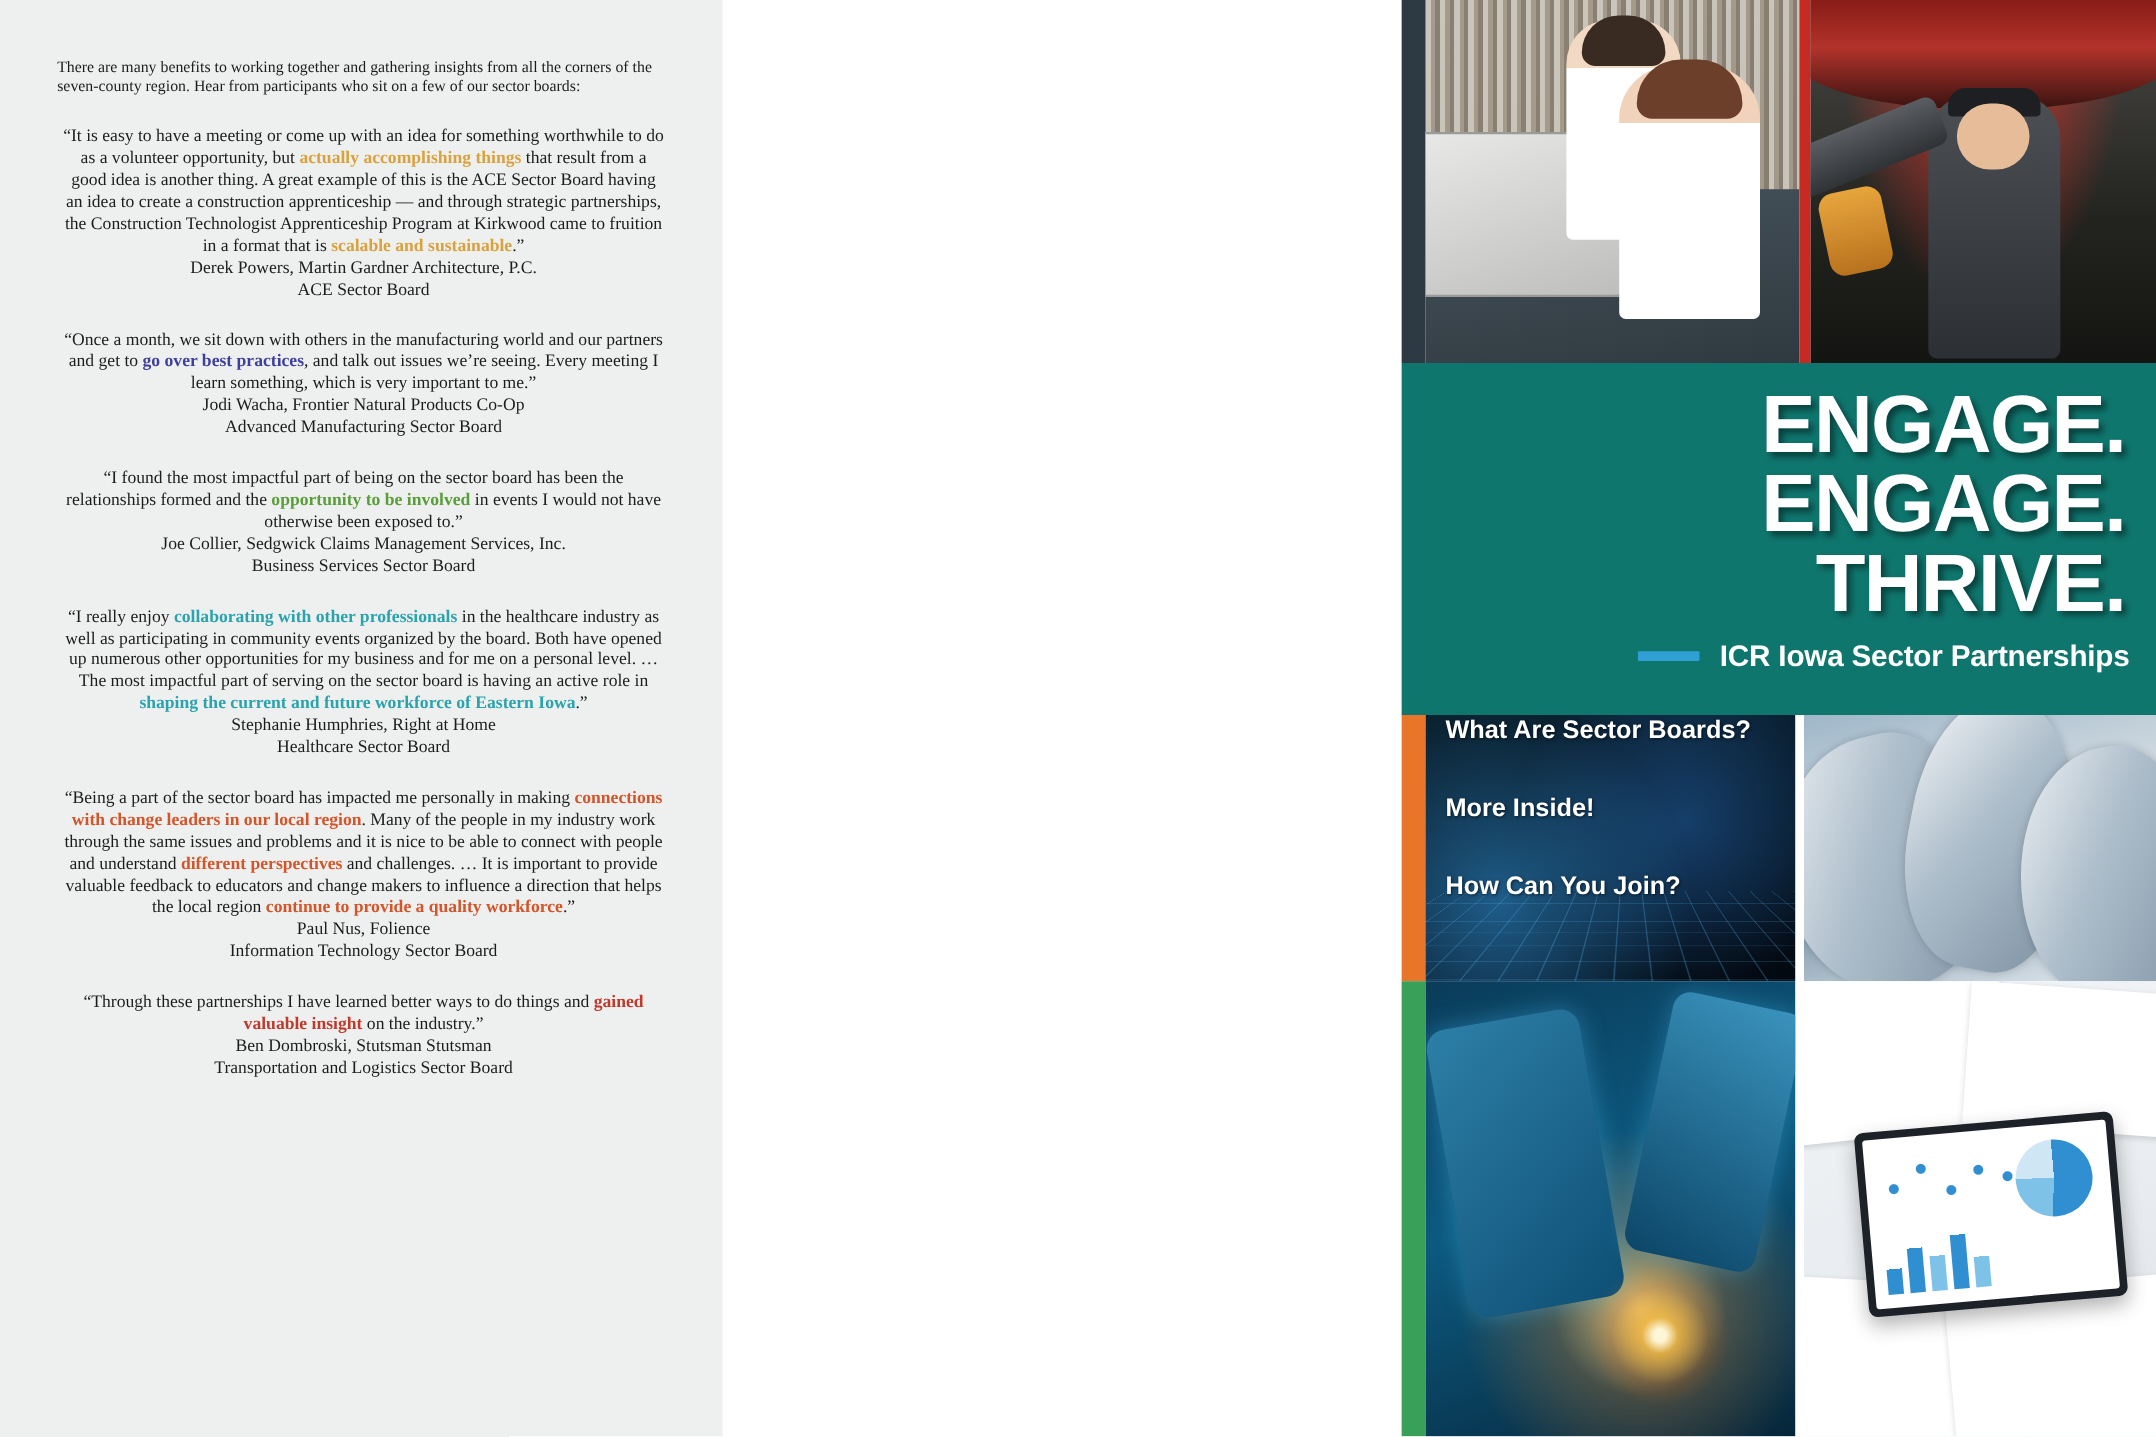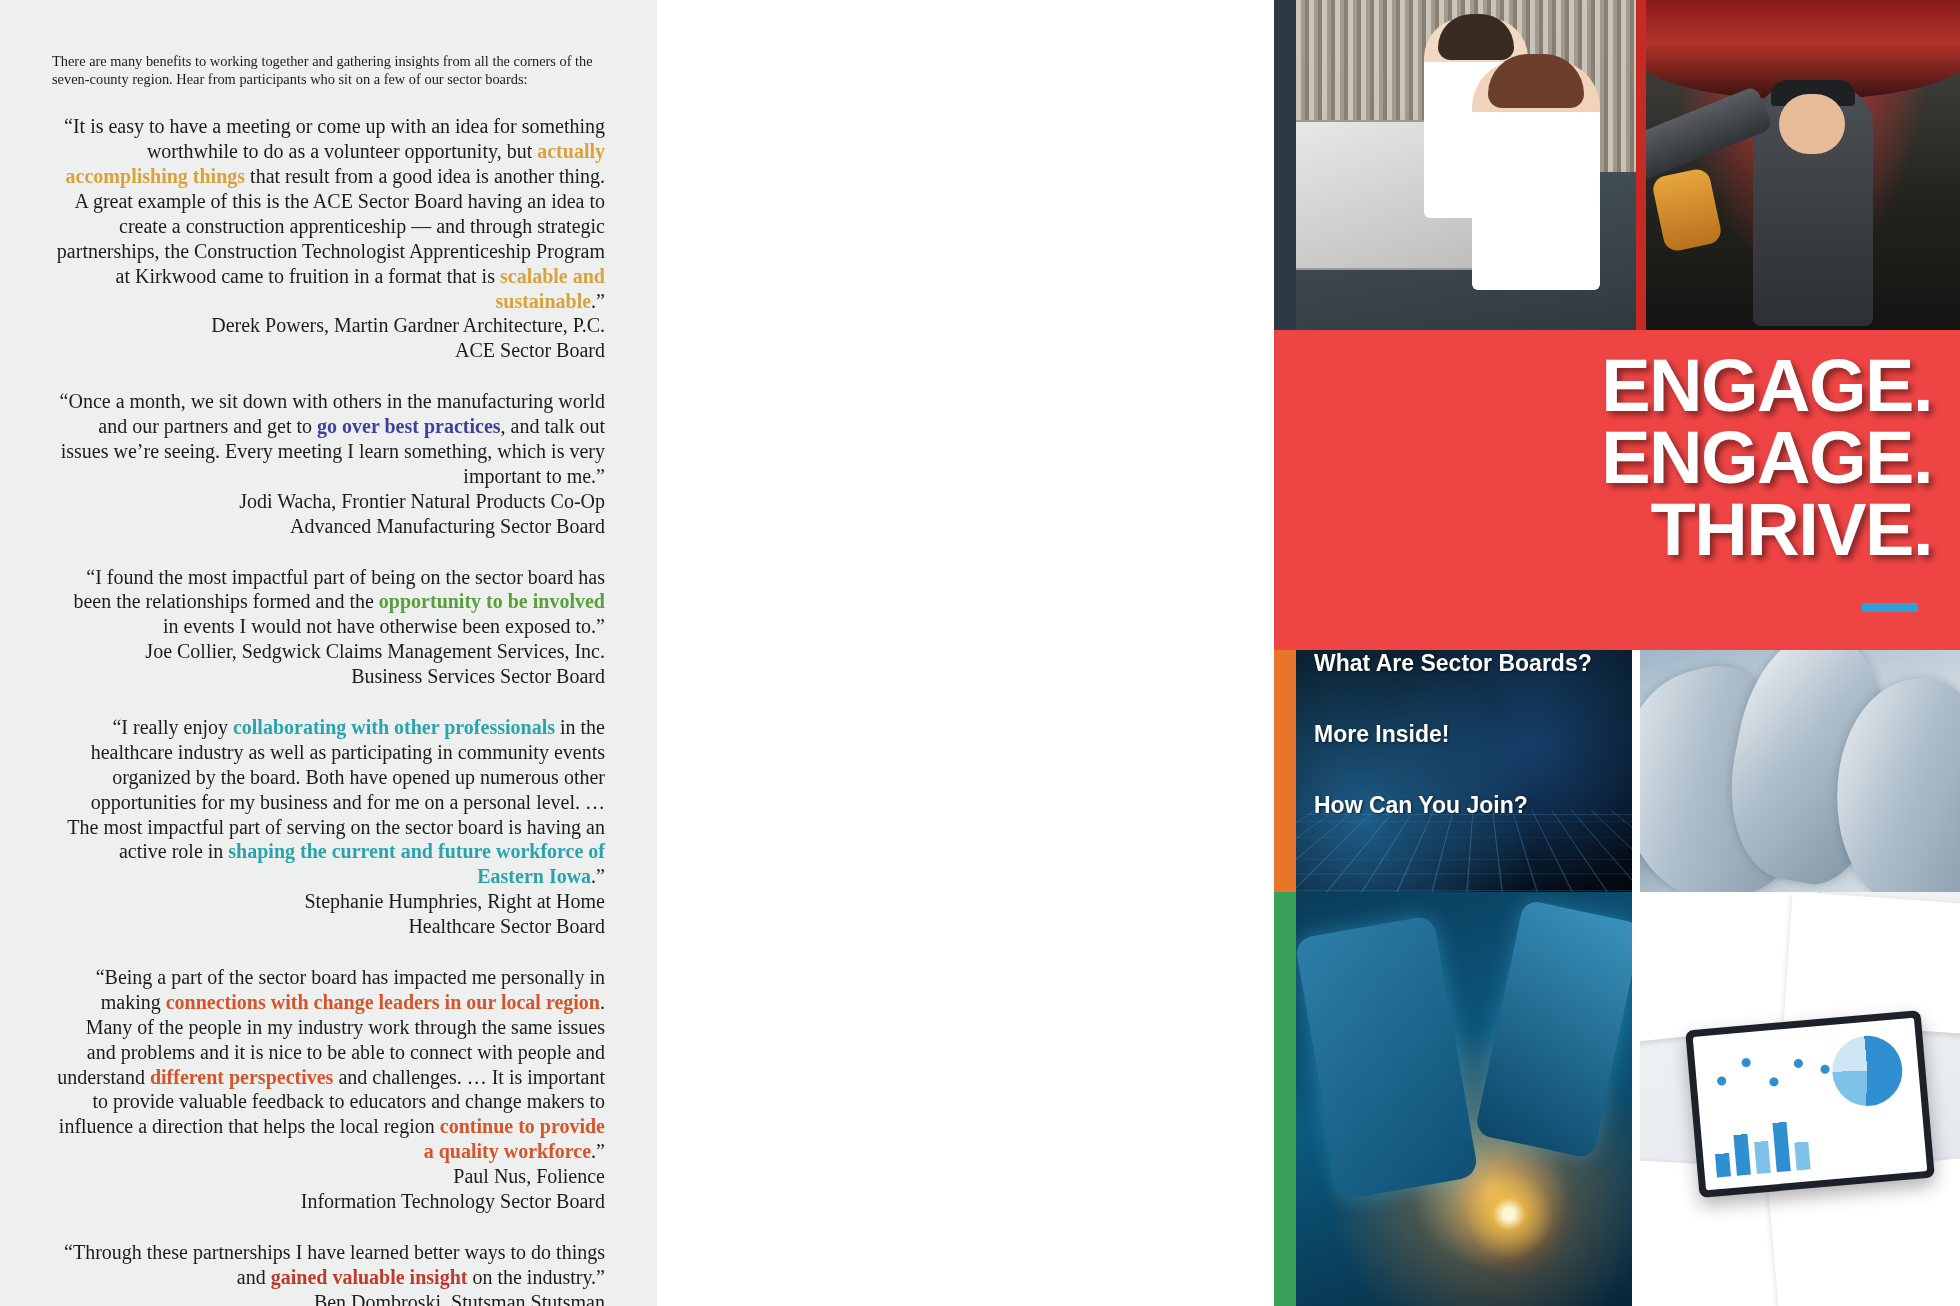--- a/index.html
+++ b/index.html
@@ -26,22 +26,22 @@
     padding: 52px 48px 0 52px;
   }
   .intro {
     font-size: 14.4px;
     line-height: 1.26;
     color: #1c1c1c;
     font-family: "Liberation Serif", serif;
     margin-bottom: 26px;
   }
   .quote-block {
-    text-align: right;
-    font-size: 20px;
+    text-align: center;
+    font-size: 16px;
     line-height: 1.245;
     color: #1c1c1c;
     margin-bottom: 26px;
     padding: 0 4px;
   }
   .quote-body { display: block; }
   .attrib { display: block; }
   .board { display: block; font-weight: normal; font-family: "Liberation Serif", serif; }
   .hl { font-weight: bold; }
 
@@ -193,21 +193,21 @@
     background:#c62a23;
   }
   #cover-left-edge {
     position:absolute; left:0; top:0; width:22px; height:330px;
     background:#2d3a44;
   }
 
   
   #title-band {
     position:absolute; left:0; top:330px; width:686px; height:320px;
-    background:#ef4444;
+    background:#0f766e;
   }
   #title-band .bigline {
     color:#ffffff;
     font-family:"Liberation Sans", sans-serif;
     font-weight:bold;
     font-size:74px;
     line-height:72px;
     letter-spacing:-1.5px;
     text-align:right;
     padding-right:28px;
@@ -437,20 +437,21 @@
     <div class="arm"></div>
     <div class="glove"></div>
   </div>
 
   <div id="title-band">
     <div class="bigline l1">ENGAGE.</div>
     <div class="bigline">ENGAGE.</div>
     <div class="bigline">THRIVE.</div>
     <div id="subtitle-row">
       <div id="subtitle-rule"></div>
+      <div id="subtitle-text">ICR Iowa Sector Partnerships</div>
     </div>
   </div>
 
   <div id="mid-row">
     <div id="mid-orange"></div>
     <div id="mid-left">
       <div class="grid"></div>
       <div class="q q1">What Are Sector Boards?</div>
       <div class="q q3">More Inside!</div>
       <div class="q q2">How Can You Join?</div>

